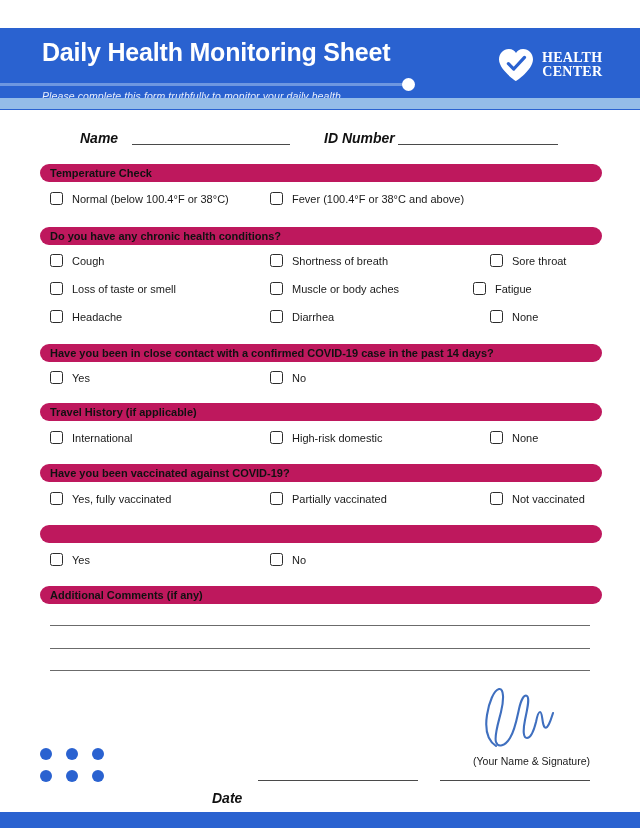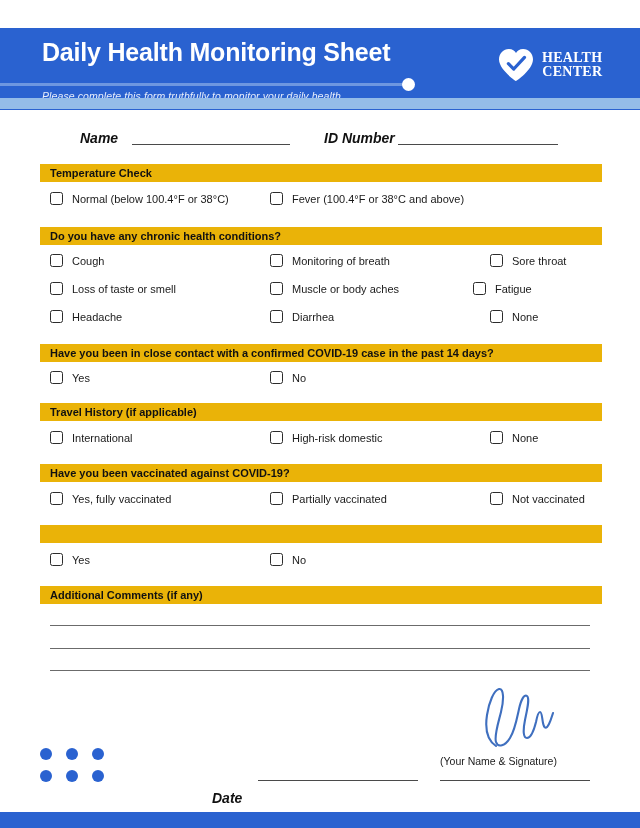--- a/index.html
+++ b/index.html
@@ -122,21 +122,22 @@
   .line-name { left: 132px; top: 18px; width: 158px; }
   .lbl-id { left: 324px; top: 4px; }
   .line-id { left: 398px; top: 18px; width: 160px; }
 
   
   .section-bar {
     position: absolute;
     left: 40px;
     width: 562px;
     height: 18px;
-    background: #eab308;
+    background: #be185d;
+    border-radius: 9px;
   }
   .section-bar span {
     position: absolute;
     left: 10px;
     top: 3px;
     font-size: 11px;
     font-weight: bold;
     color: #111111;
     white-space: nowrap;
   }
@@ -189,21 +190,21 @@
     background: #2a62d0;
   }
   .lbl-date { left: 212px; top: 790px; }
   .line-date { left: 258px; top: 780px; width: 160px; }
   .line-sign { left: 440px; top: 780px; width: 150px; }
   .sign-caption {
     position: absolute;
     left: 440px;
     top: 755px;
     width: 150px;
-    text-align: left;
+    text-align: right;
     font-size: 10.5px;
     color: #1a1a1a;
     white-space: nowrap;
   }
   .signature {
     position: absolute;
     left: 478px;
     top: 684px;
     width: 80px;
     height: 68px;
@@ -268,21 +269,21 @@
   
   <div class="section-bar" style="top:227px">
     <span>Do you have any chronic health conditions?</span>
   </div>
   <div class="opt" style="left:50px; top:254px">
     <span class="cbox"></span>
     <span class="opt-label">Cough</span>
   </div>
   <div class="opt" style="left:270px; top:254px">
     <span class="cbox"></span>
-    <span class="opt-label">Monitoring of breath</span>
+    <span class="opt-label">Shortness of breath</span>
   </div>
   <div class="opt" style="left:490px; top:254px">
     <span class="cbox"></span>
     <span class="opt-label">Sore throat</span>
   </div>
   <div class="opt" style="left:50px; top:282px">
     <span class="cbox"></span>
     <span class="opt-label">Loss of taste or smell</span>
   </div>
   <div class="opt" style="left:270px; top:282px">

